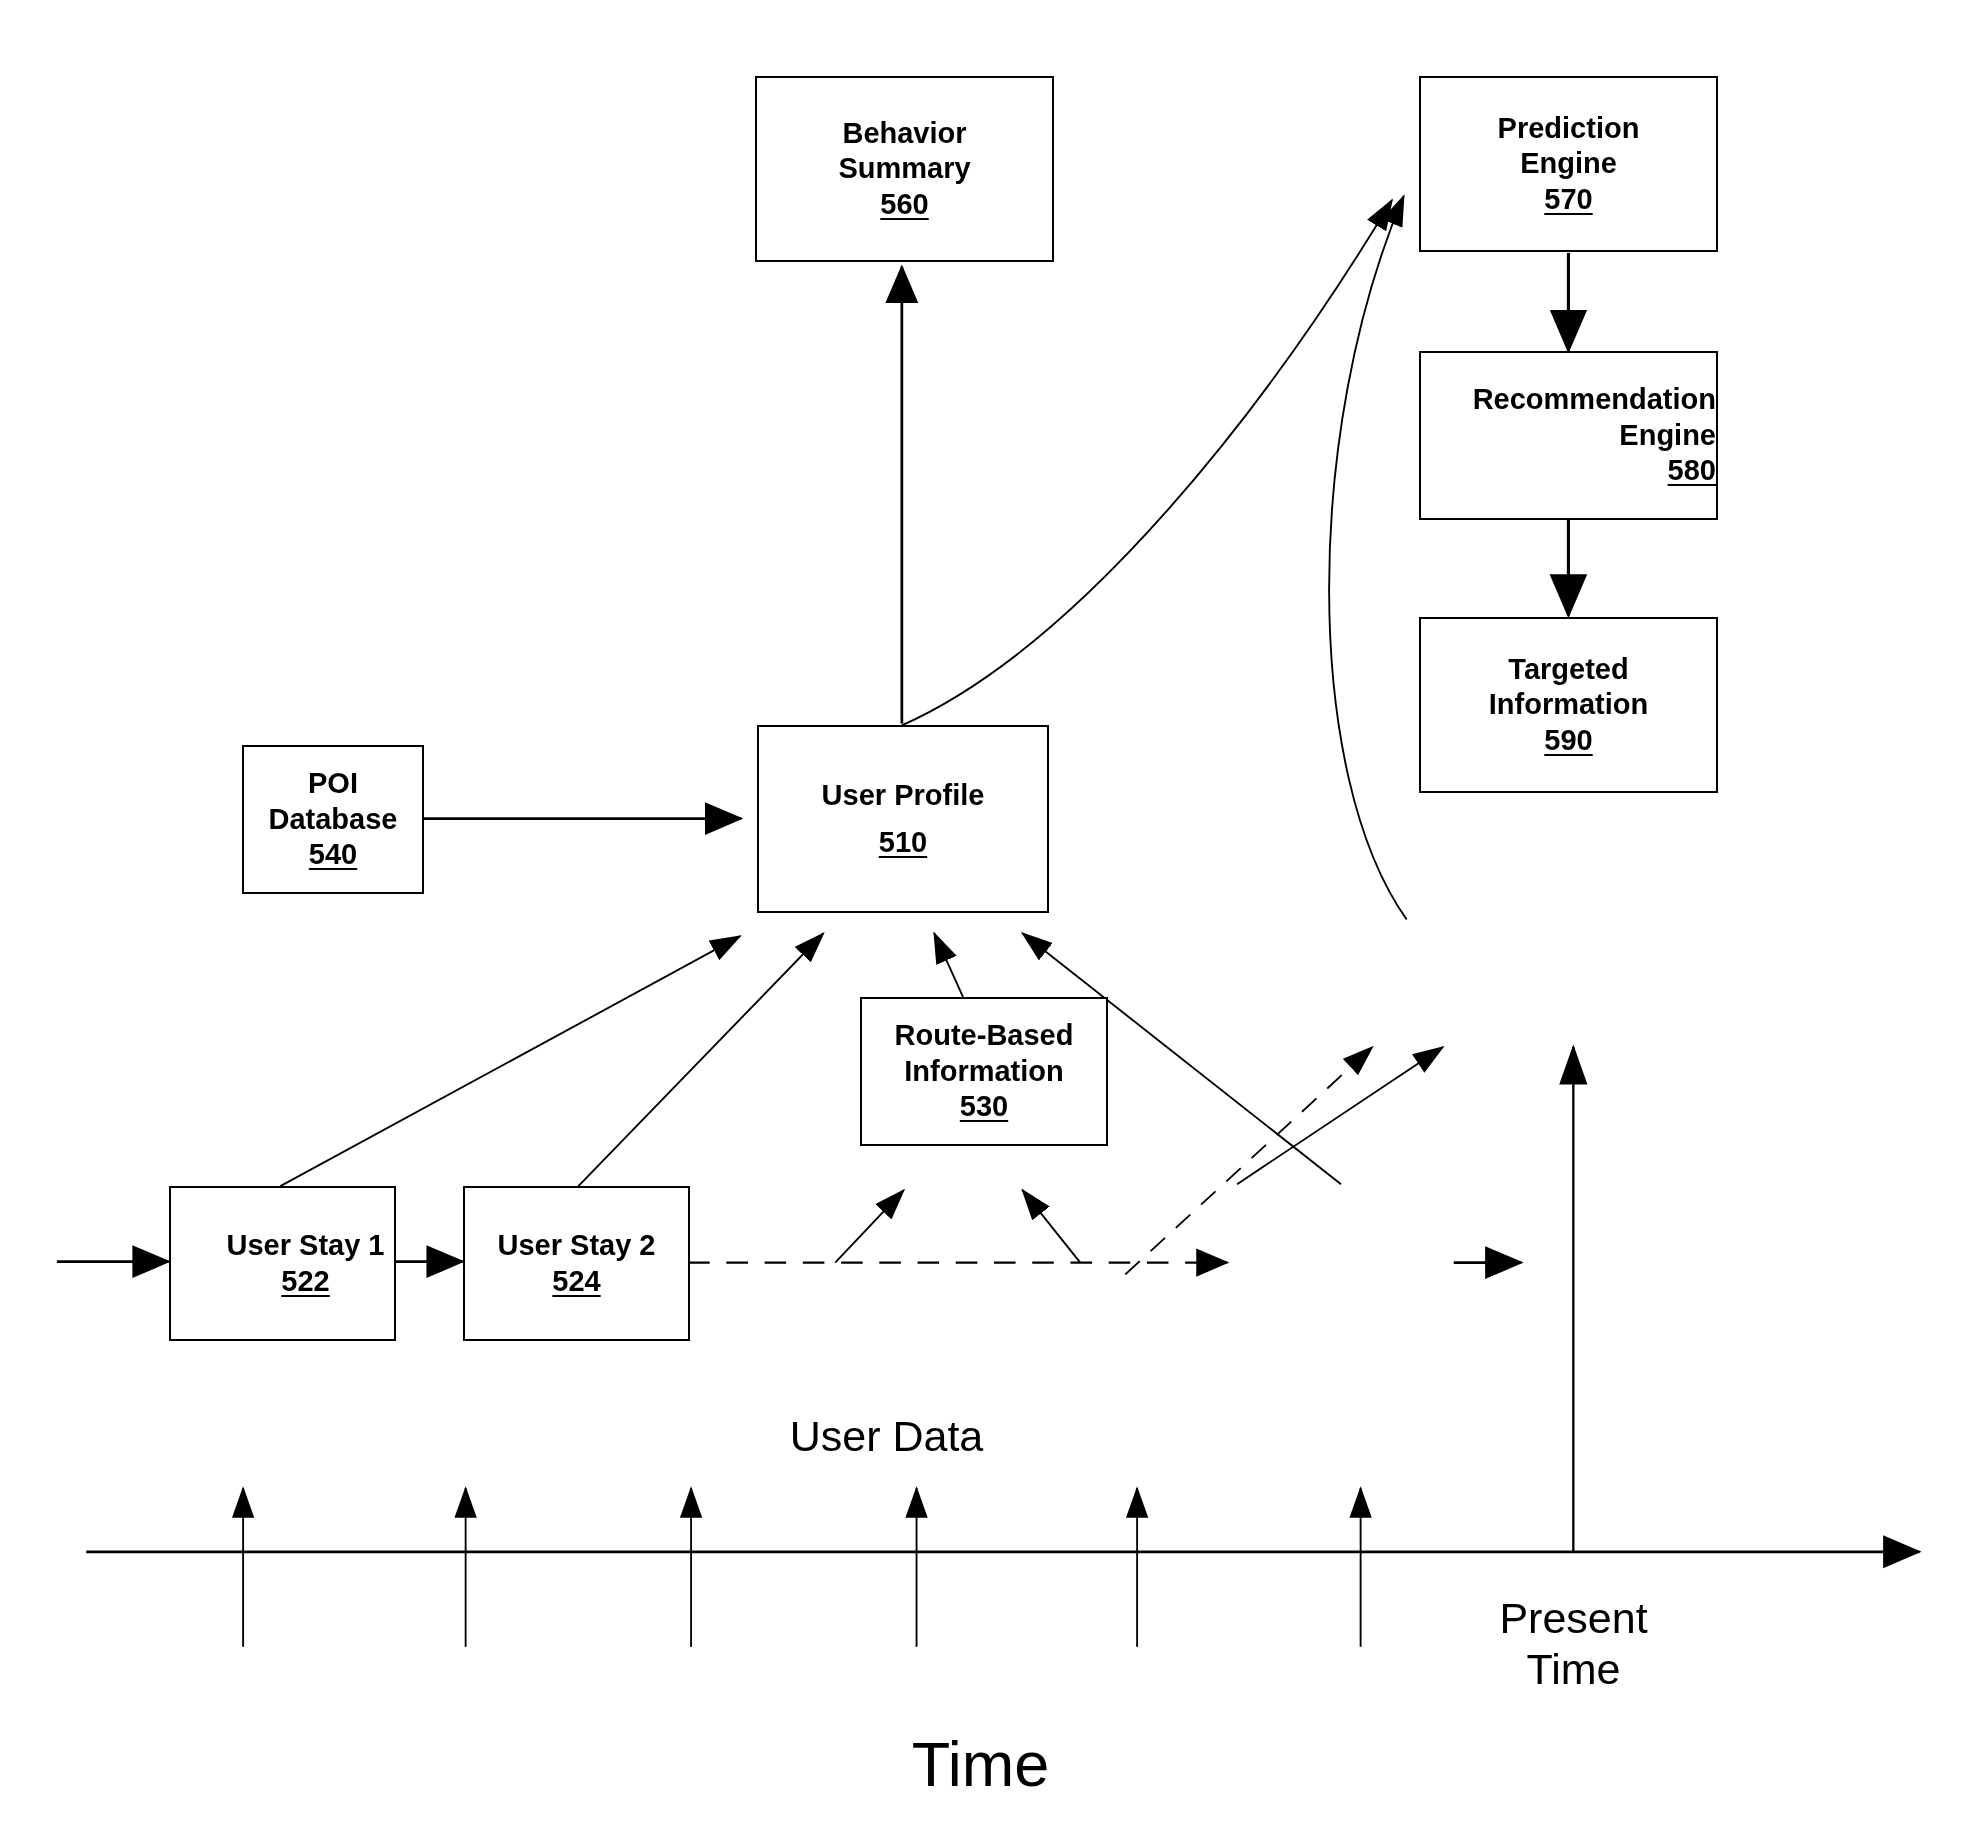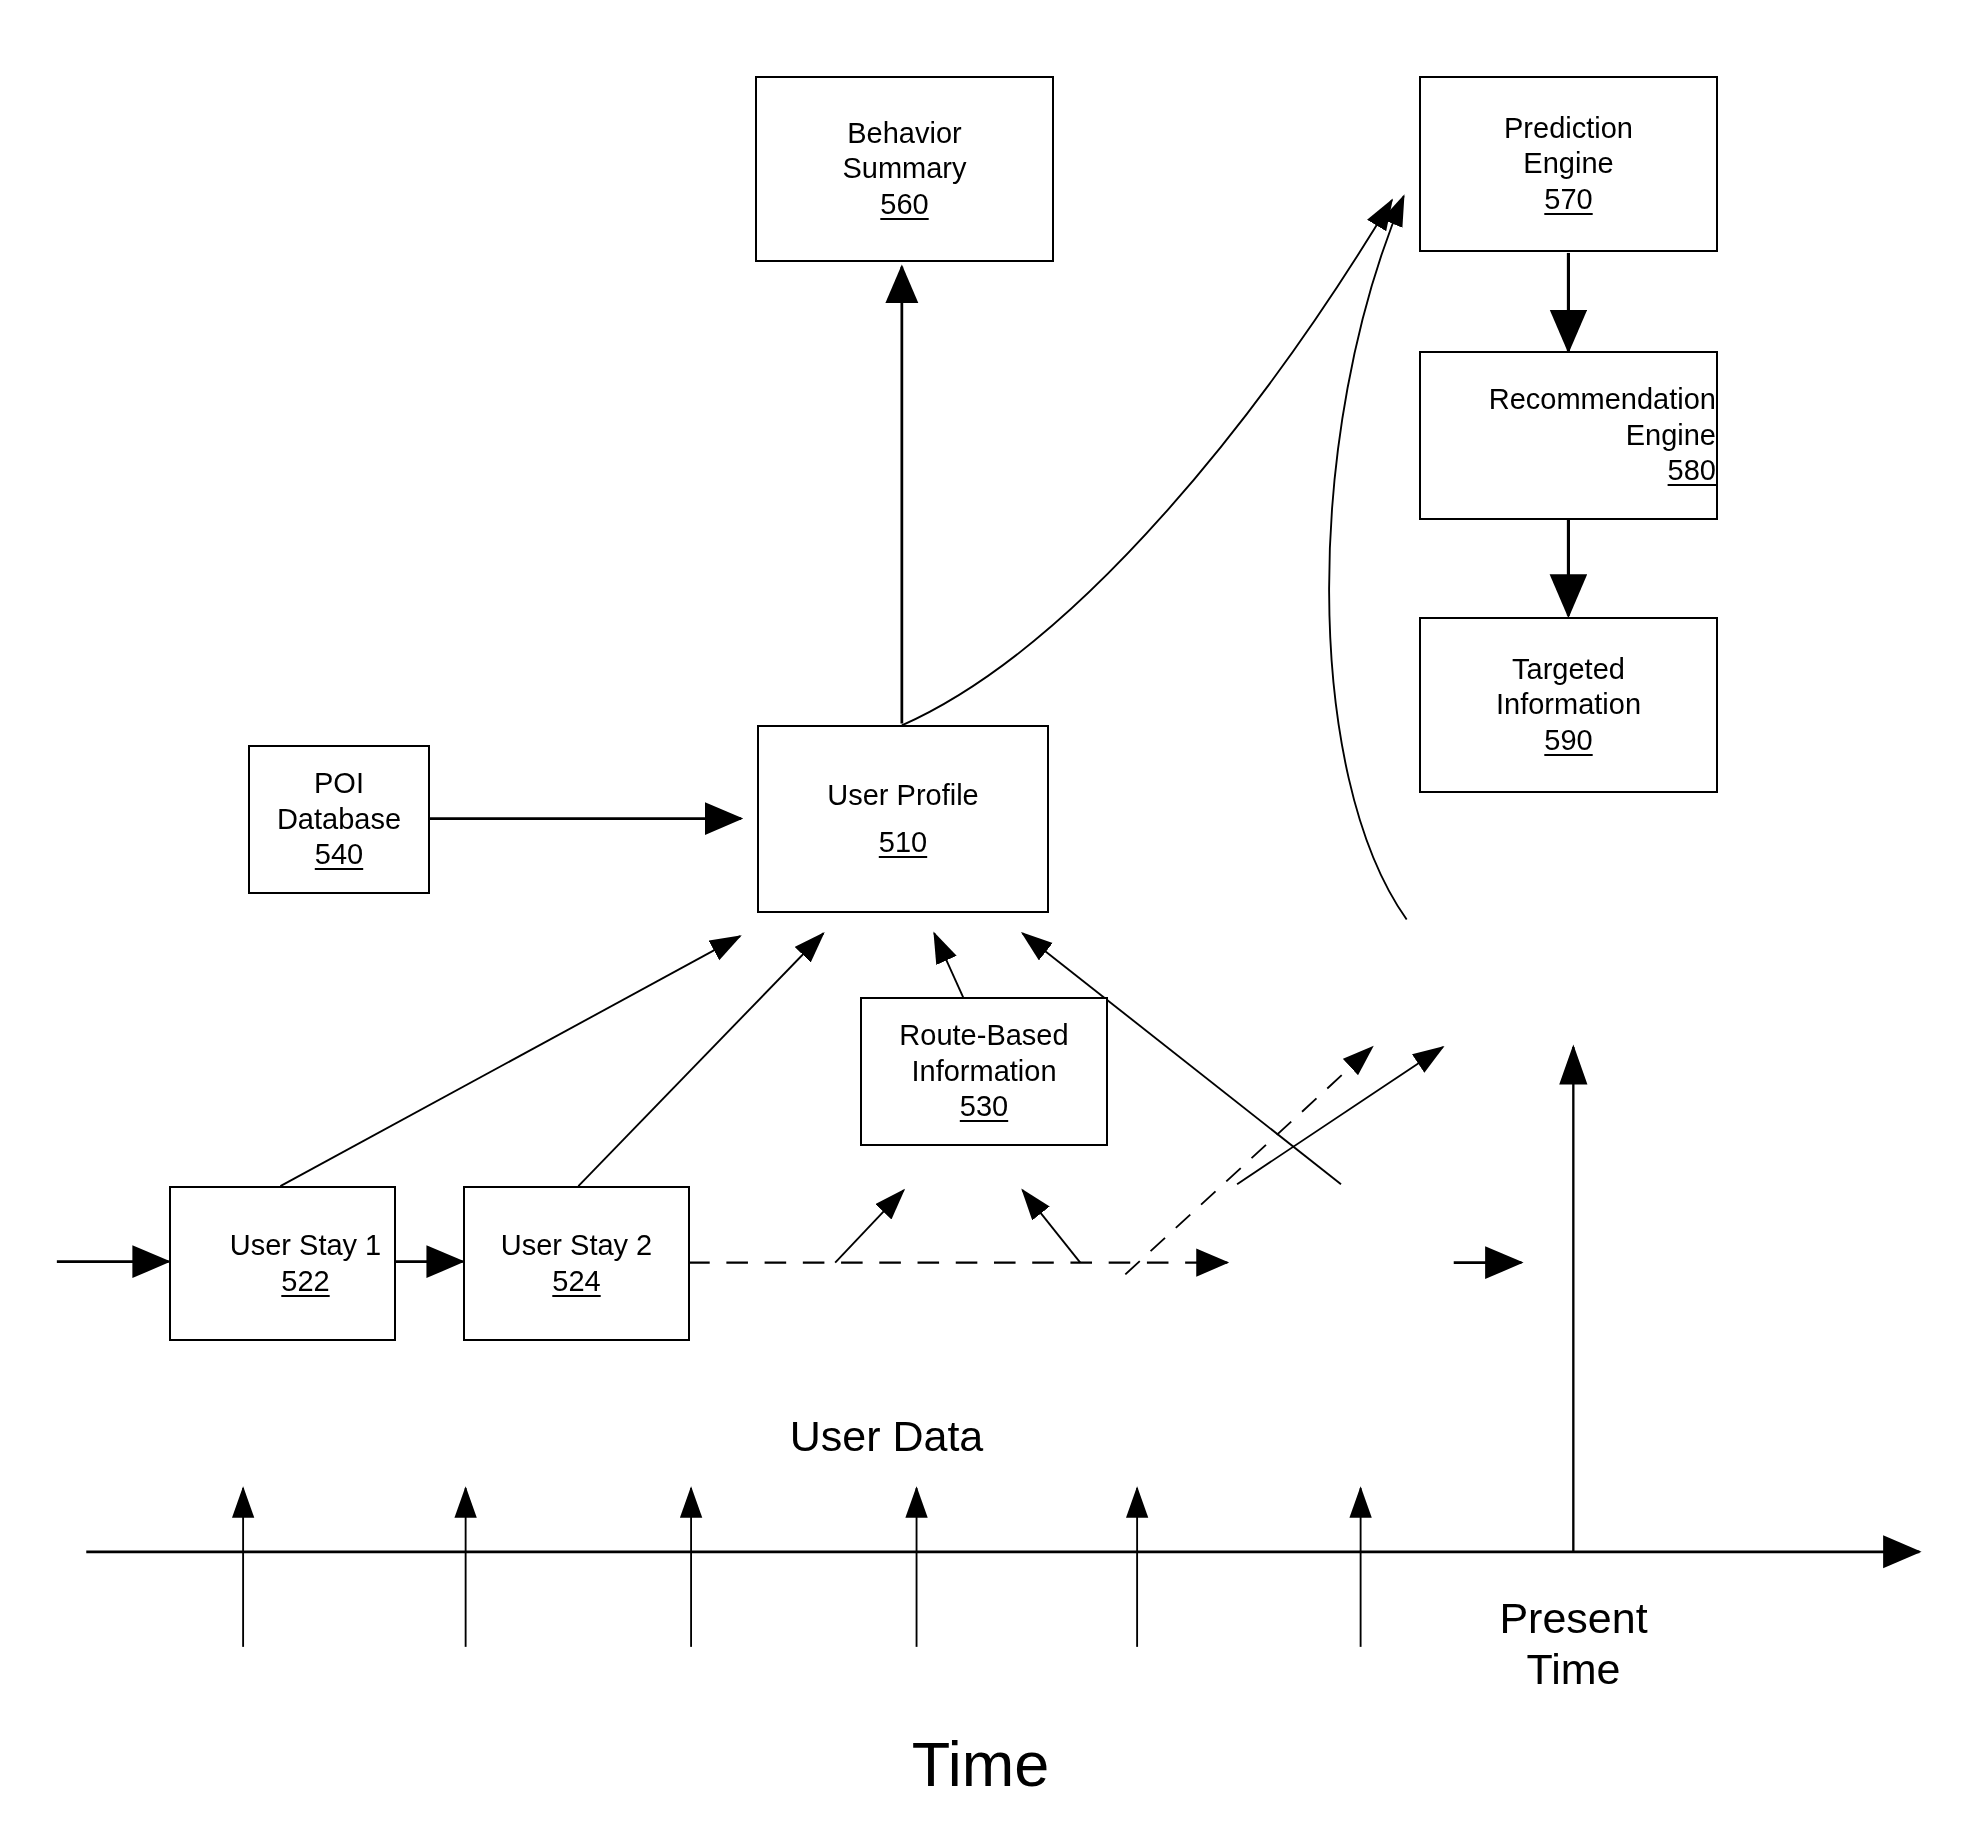--- a/index.html
+++ b/index.html
@@ -31,20 +31,21 @@
     background: #ffffff;
     display: flex;
     flex-direction: column;
     align-items: center;
     justify-content: center;
     text-align: center;
     font-family: "Liberation Sans", sans-serif;
     font-size: 29px;
     line-height: 1.22;
     color: #000000;
+    font-weight: bold;
   }
   .node-box.rounded {
     border-radius: 61px;
   }
   .node-line {
     display: block;
     white-space: nowrap;
   }
   .node-ref {
     display: block;
@@ -149,21 +150,21 @@
     <span class="node-line">Engine</span>
     <span class="node-ref">580</span>
   </div>
 
   <div class="node-box" style="left:1419px; top:617px; width:299px; height:176px;">
     <span class="node-line">Targeted</span>
     <span class="node-line">Information</span>
     <span class="node-ref">590</span>
   </div>
 
-  <div class="node-box" style="left:248px; top:745px; width:182px; height:149px;">
+  <div class="node-box" style="left:242px; top:745px; width:182px; height:149px;">
     <span class="node-line">POI</span>
     <span class="node-line">Database</span>
     <span class="node-ref">540</span>
   </div>
 
   <div class="node-box" style="left:757px; top:725px; width:292px; height:188px;gap:12px;">
     <span class="node-line">User Profile</span>
     <span class="node-ref">510</span>
   </div>
 

